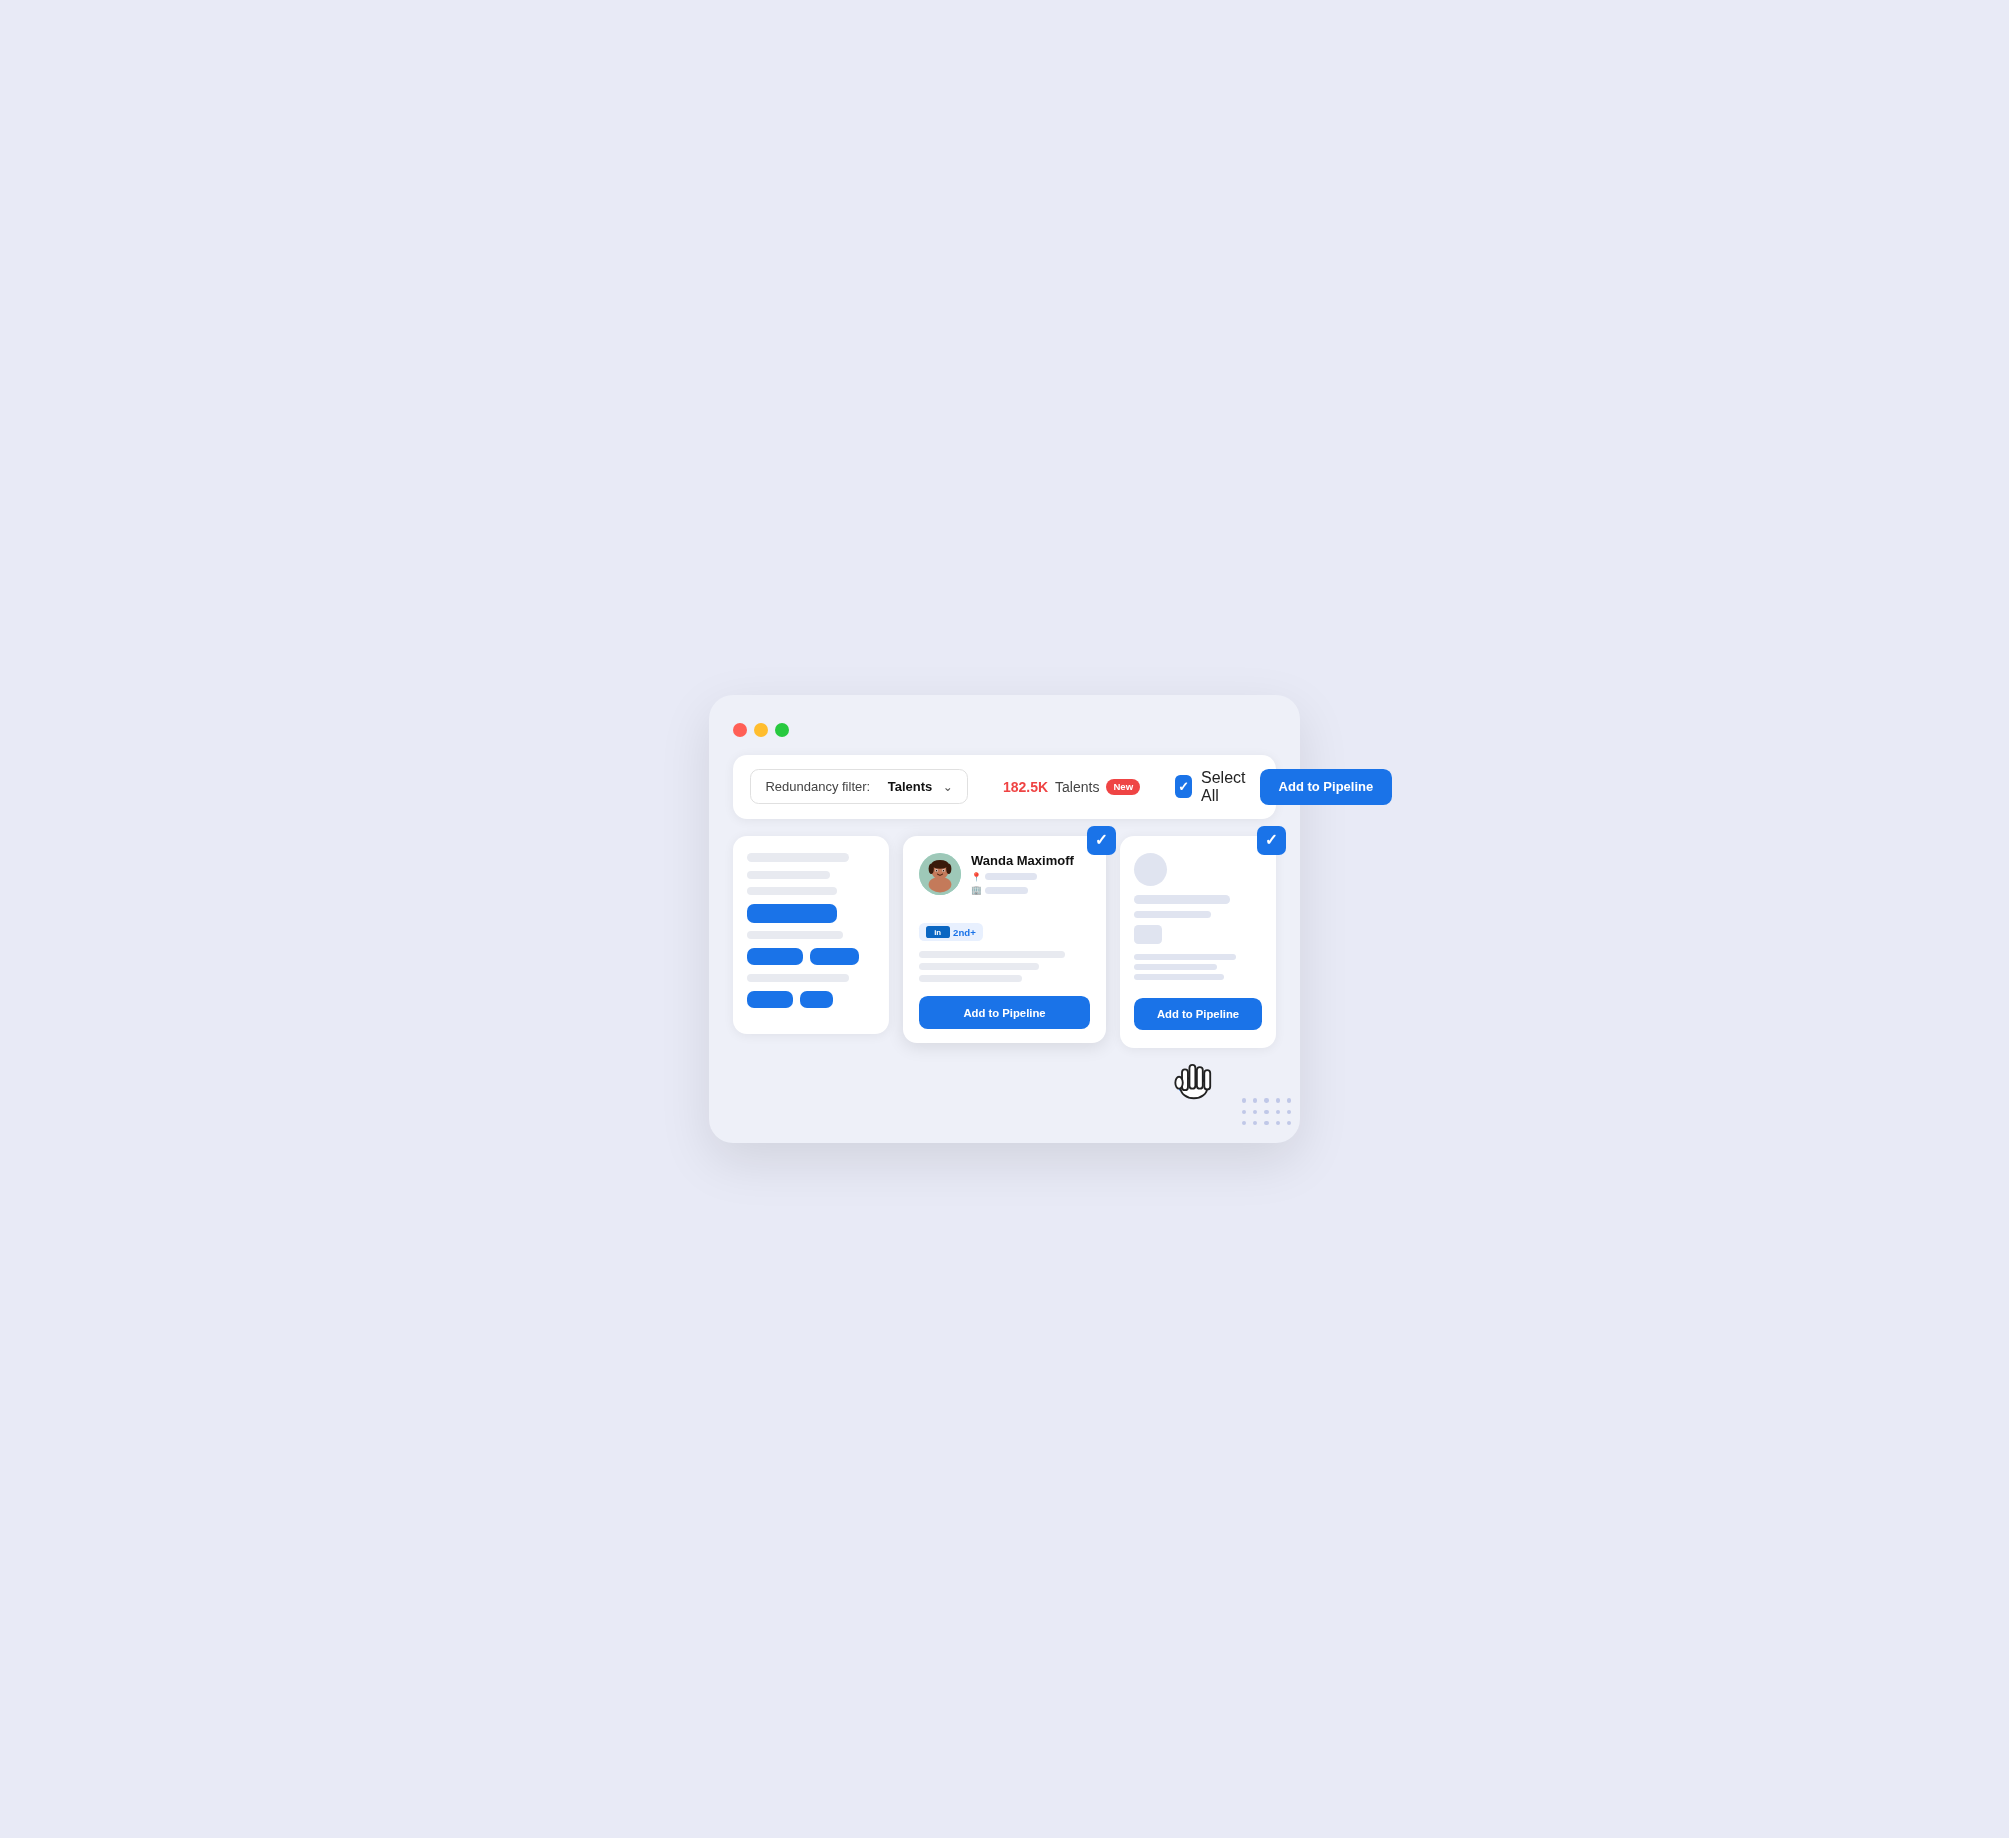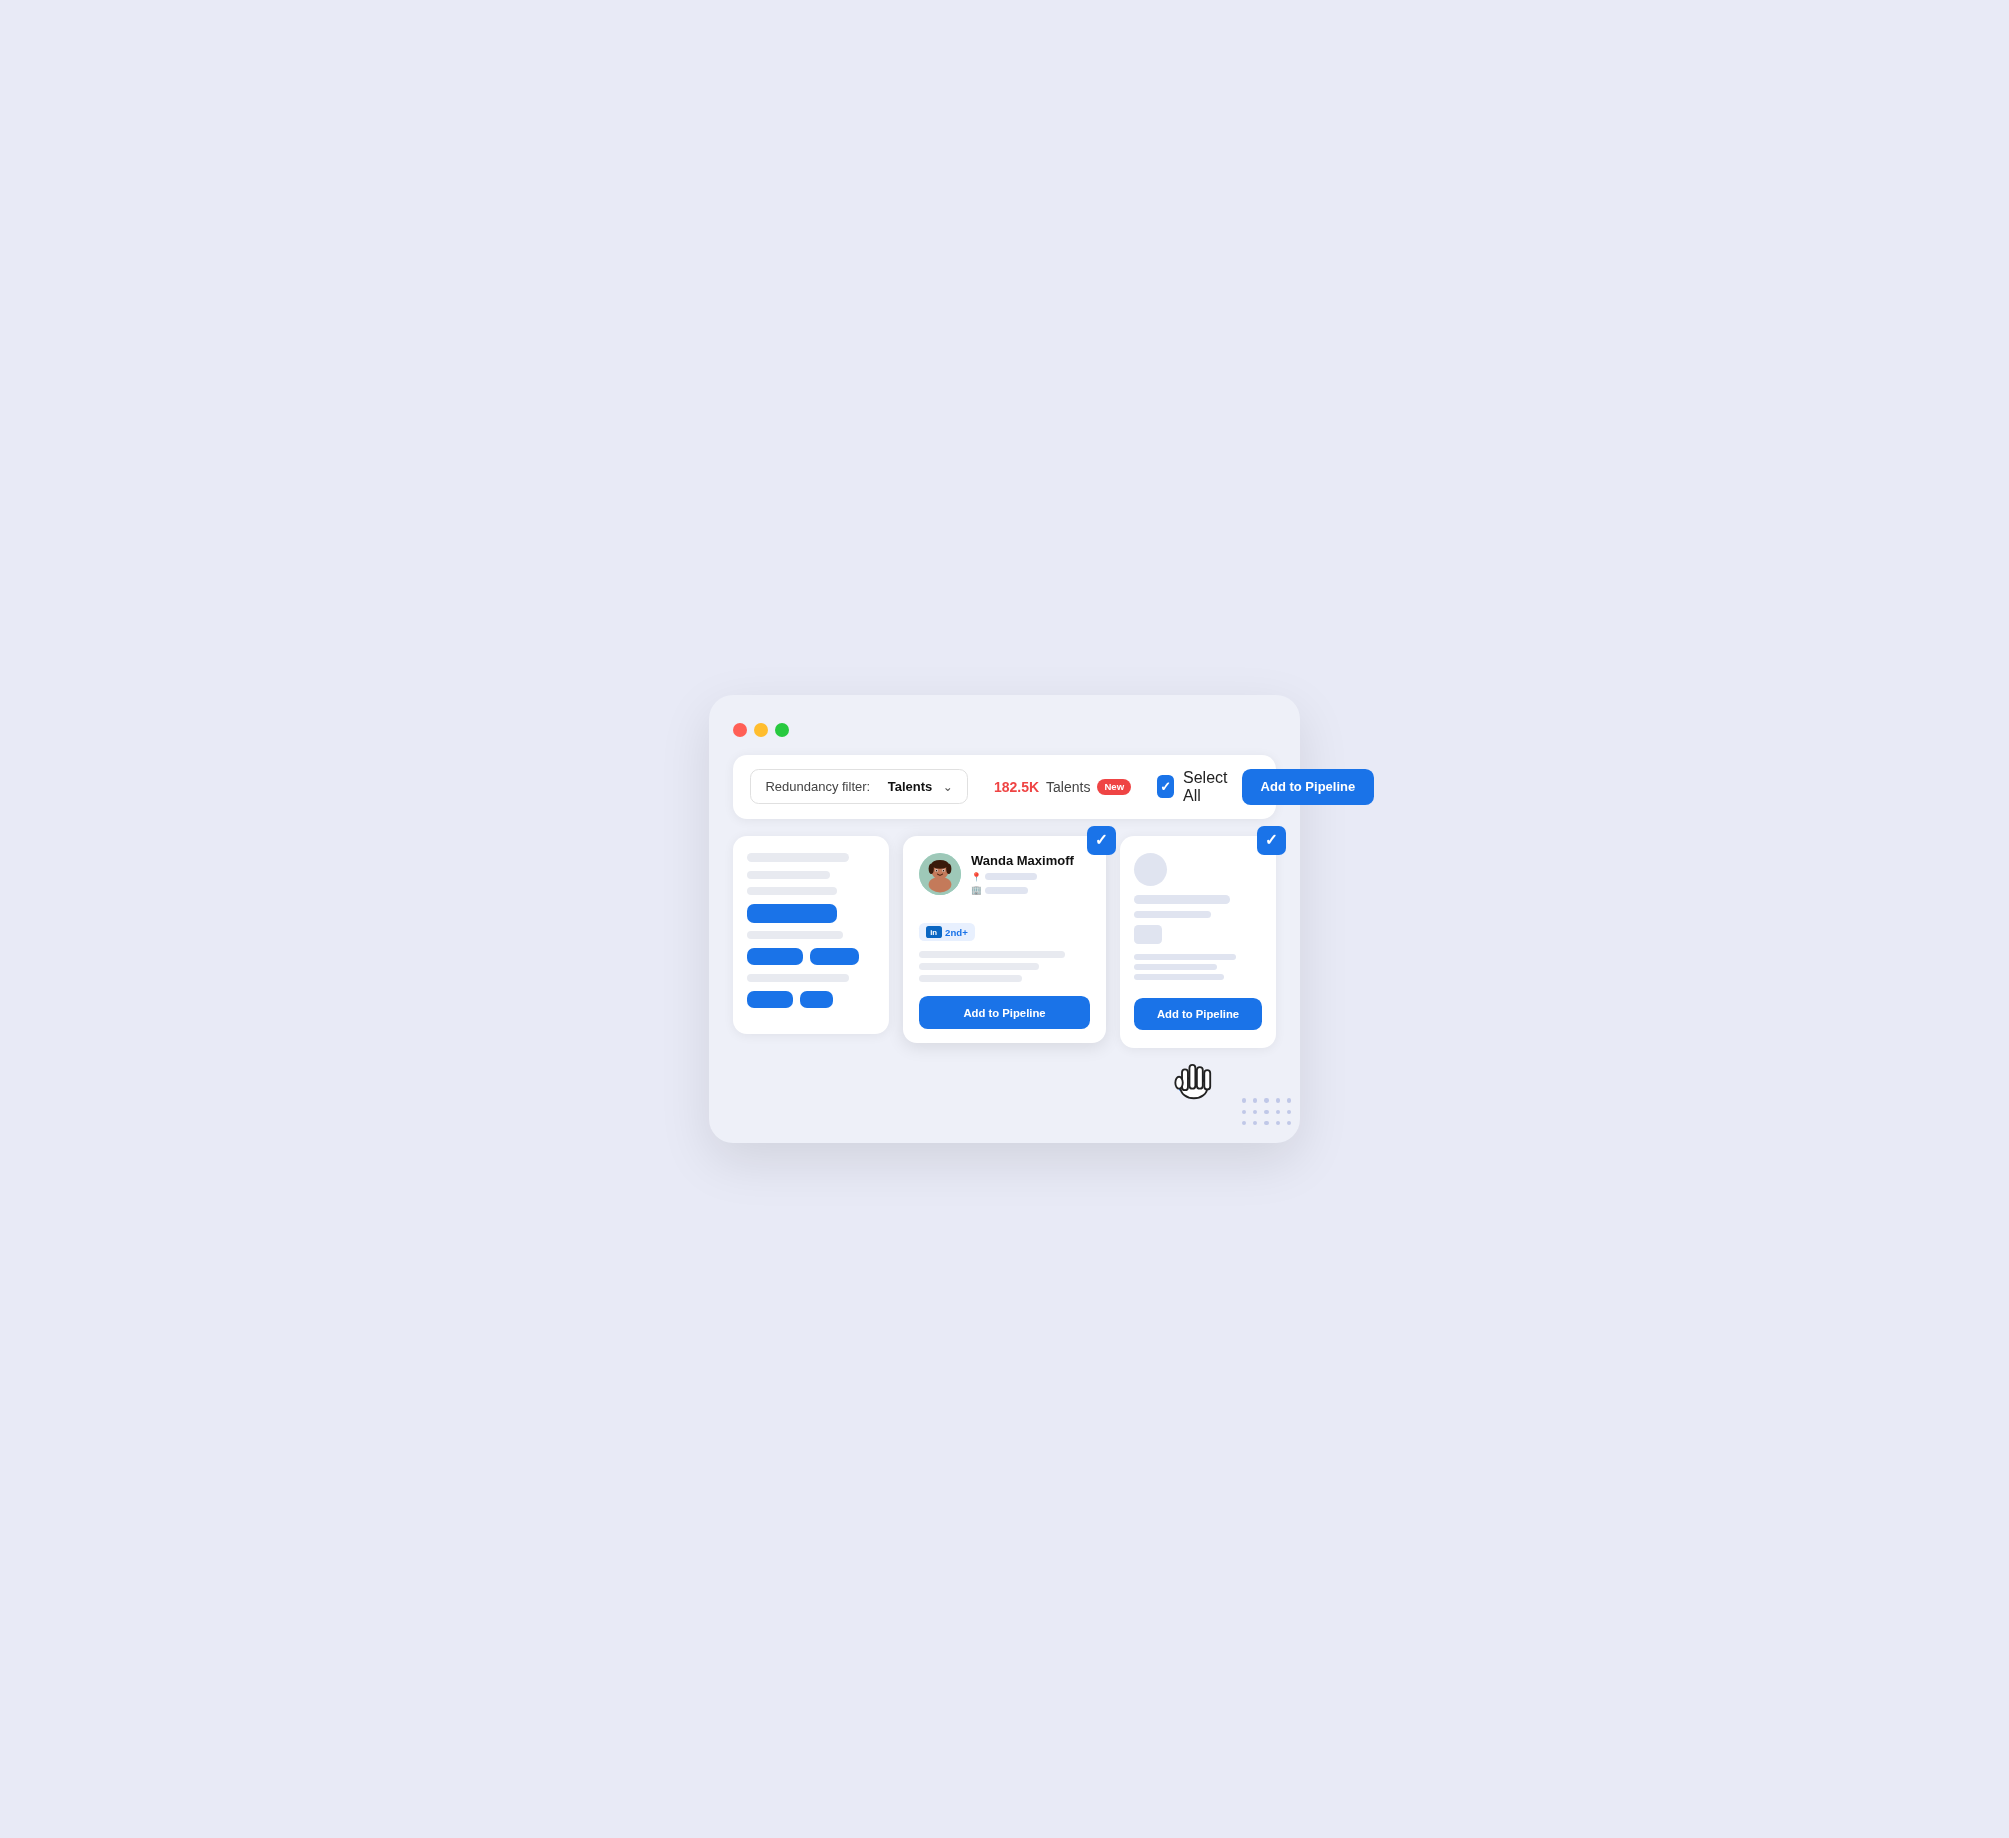--- a/index.html
+++ b/index.html
@@ -36,21 +36,21 @@
     .tl-yellow { background: #ffbd2e; }
     .tl-green { background: #27c93f; }
 
     
     .toolbar {
       background: #ffffff;
       border-radius: 14px;
       padding: 14px 17.4px;
       display: flex;
       align-items: center;
-      gap: 26px;
+      gap: 35px;
       margin-bottom: 17.4px;
       box-shadow: 0 1.7px 10.4px rgba(0,0,0,0.06);
     }
 
     .filter-dropdown {
       display: flex;
       align-items: center;
       gap: 7px;
       border: 1.3px solid #e0e0e0;
       border-radius: 8.7px;
@@ -239,21 +239,21 @@
       font-size: 9.6px;
       font-weight: 600;
       color: #1a73e8;
       margin-top: 7px;
       margin-bottom: 10.4px;
     }
     .linkedin-icon {
       background: #0a66c2;
       color: #fff;
       border-radius: 2.6px;
-      width: 16px;
+      width: 24px;
       height: 12px;
       display: flex;
       align-items: center;
       justify-content: center;
       font-size: 7.8px;
       font-weight: 900;
     }
 
     .card-skill-lines { margin-bottom: 8.7px; }
     .card-skel { background: #e8eaf0; border-radius: 4.3px; height: 7px; margin-bottom: 5.2px; }

